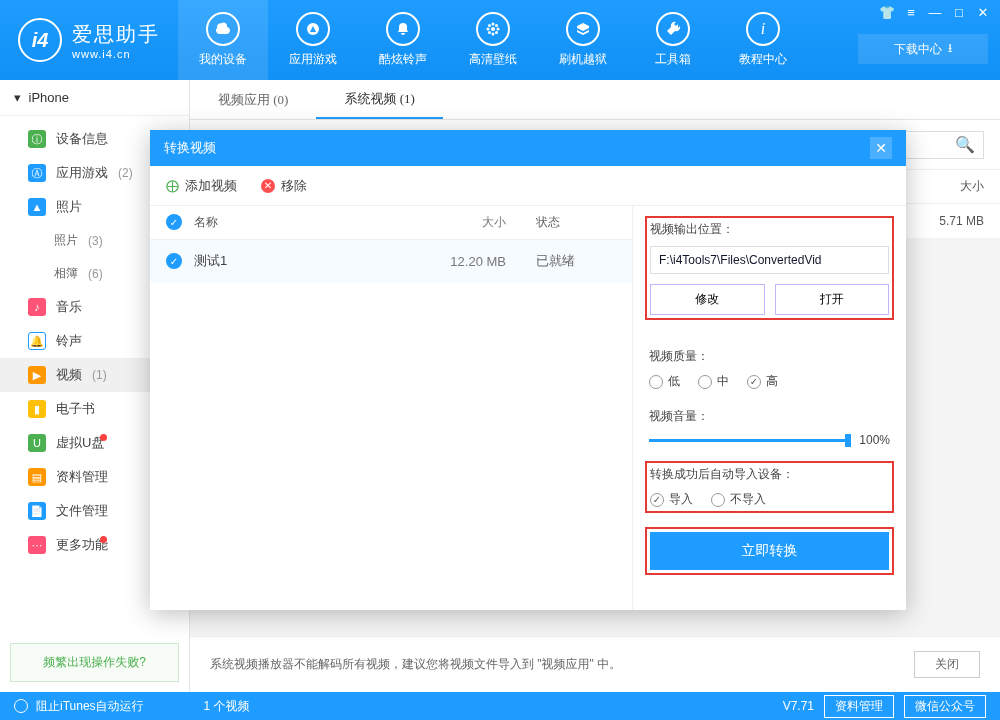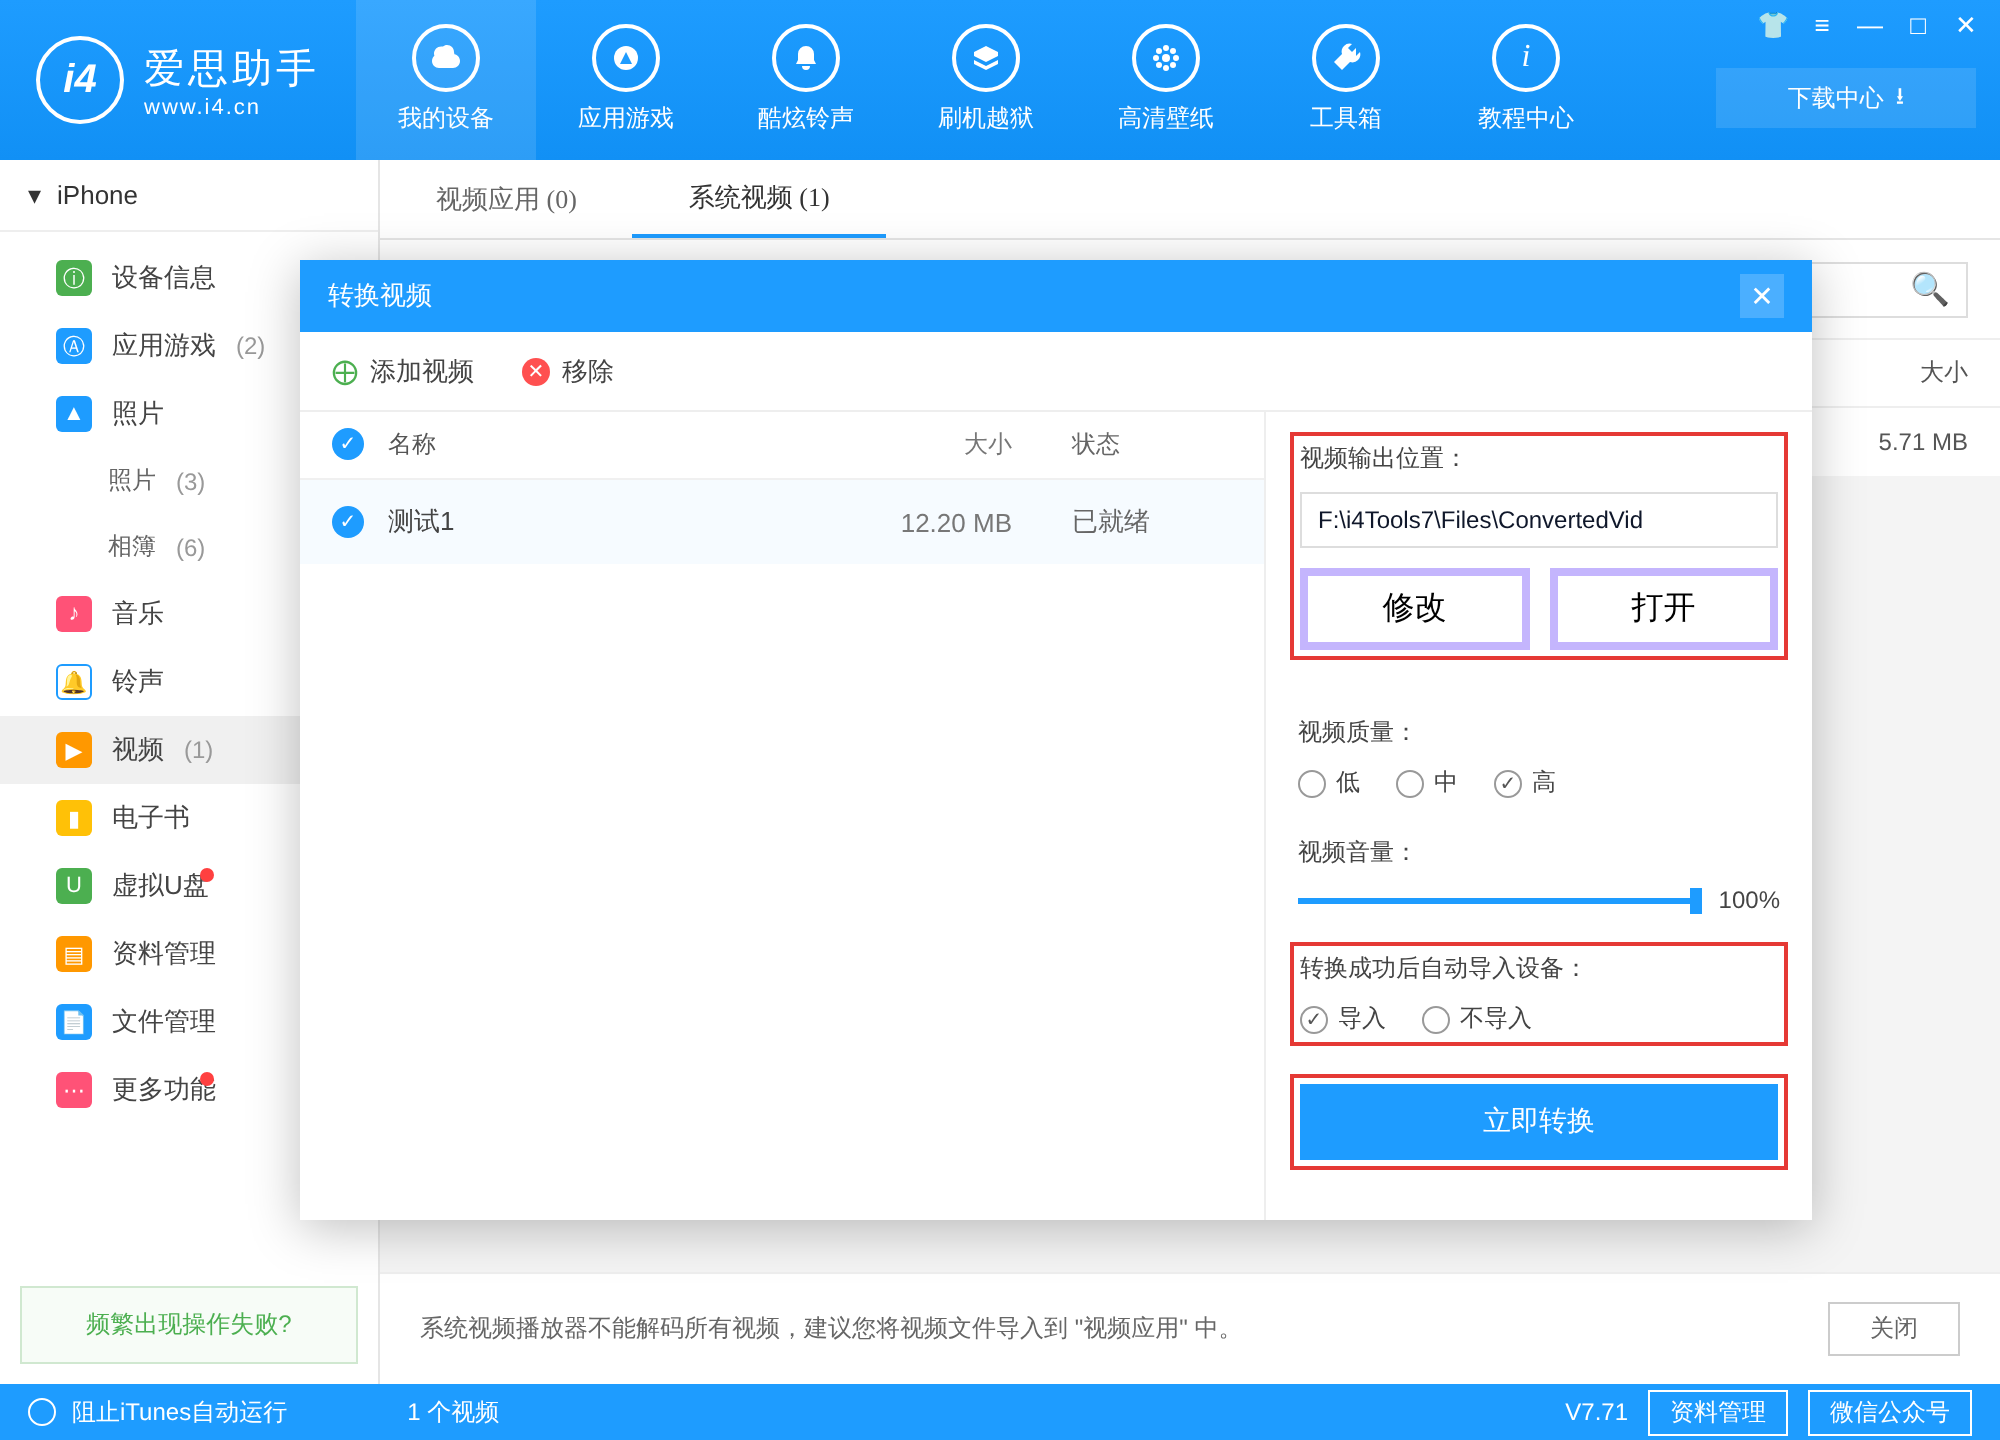--- a/index.html
+++ b/index.html
@@ -65,21 +65,21 @@
 .mlist-row { display: flex; padding: 12px 16px; font-size: 13px; color: #444; align-items: center; background: #f6fbff; }
 .chk { width: 16px; height: 16px; border-radius: 50%; background: #1e9cff; color: #fff; display: inline-flex; align-items: center; justify-content: center; font-size: 10px; margin-right: 12px; }
 .col-name { flex: 1; }
 .col-size { width: 110px; text-align: right; color: #777; }
 .col-status { width: 110px; padding-left: 30px; color: #666; }
 .mside { width: 274px; border-left: 1px solid #eee; padding: 14px 16px; font-size: 12px; color: #444; }
 .mside .sec { margin-bottom: 18px; }
 .mside .lbl { margin-bottom: 8px; }
 .outpath { border: 1px solid #ddd; padding: 6px 8px; font-size: 12px; color: #0f172a; white-space: nowrap; overflow: hidden; }
 .pbtns { display: flex; gap: 10px; margin-top: 10px; }
-.pbtns button { flex: 1; border: 4px solid #c4b5fd; background: #fff; padding: 6px 0; font-size: 16px; cursor: pointer; }
+.pbtns button { flex: 1; border: 1px solid #c4b5fd; background: #fff; padding: 6px 0; font-size: 12px; cursor: pointer; }
 .radios { display: flex; gap: 18px; align-items: center; }
 .radio { display: flex; align-items: center; gap: 5px; cursor: pointer; }
 .rcircle { width: 14px; height: 14px; border: 1px solid #999; border-radius: 50%; display: inline-flex; align-items: center; justify-content: center; }
 .rcircle.sel::after { content: "✓"; font-size: 10px; color: #555; }
 .slider { display: flex; align-items: center; gap: 10px; }
 .track { flex: 1; height: 3px; background: #1e9cff; position: relative; }
 .thumb { position: absolute; right: -2px; top: -5px; width: 6px; height: 13px; background: #1e9cff; }
 .convert-btn { width: 100%; background: #1e9cff; color: #fff; border: none; padding: 10px 0; font-size: 14px; cursor: pointer; }
 .redbox { border: 2px solid #e53935; padding: 3px; margin: -4px; }
 svg { display: block; }
@@ -117,44 +117,44 @@
         <div class="nav-icon">
           <svg width="16" height="16" viewBox="0 0 16 16" fill="#fff">
             <path d="M8 2a4 4 0 00-4 4v3l-1 2h10l-1-2V6a4 4 0 00-4-4zm0 12a2 2 0 002-2H6a2 2 0 002 2z"></path>
           </svg>
         </div>
         <span>酷炫铃声</span>
       </div>
     <div class="nav-item">
         <div class="nav-icon">
           <svg width="16" height="16" viewBox="0 0 16 16" fill="#fff">
-            <path d="M2 5l6-3 6 3v2l-6 3-6-3V5zm0 4l6 3 6-3v2l-6 3-6-3V9z"></path>
-          </svg>
-        </div>
-        <span>刷机越狱</span>
-      </div>
-    <div class="nav-item">
-        <div class="nav-icon">
-          <svg width="16" height="16" viewBox="0 0 16 16" fill="#fff">
             <circle cx="8" cy="8" r="2"></circle>
             <circle cx="8" cy="3" r="1.5"></circle>
             <circle cx="8" cy="13" r="1.5"></circle>
             <circle cx="3" cy="8" r="1.5"></circle>
             <circle cx="13" cy="8" r="1.5"></circle>
             <circle cx="4.5" cy="4.5" r="1.5"></circle>
             <circle cx="11.5" cy="4.5" r="1.5"></circle>
             <circle cx="4.5" cy="11.5" r="1.5"></circle>
             <circle cx="11.5" cy="11.5" r="1.5"></circle>
           </svg>
         </div>
         <span>高清壁纸</span>
       </div>
     <div class="nav-item">
         <div class="nav-icon">
           <svg width="16" height="16" viewBox="0 0 16 16" fill="#fff">
+            <path d="M2 5l6-3 6 3v2l-6 3-6-3V5zm0 4l6 3 6-3v2l-6 3-6-3V9z"></path>
+          </svg>
+        </div>
+        <span>刷机越狱</span>
+      </div>
+    <div class="nav-item">
+        <div class="nav-icon">
+          <svg width="16" height="16" viewBox="0 0 16 16" fill="#fff">
             <path d="M13 3l-2 2-2-2 2-2a4 4 0 00-5 5L2 10l4 4 4-4a4 4 0 005-5l-2 2z"></path>
           </svg>
         </div>
         <span>工具箱</span>
       </div>
     <div class="nav-item">
         <div class="nav-icon" style="font-family:serif">i</div>
         <span>教程中心</span>
       </div>
   </div>

